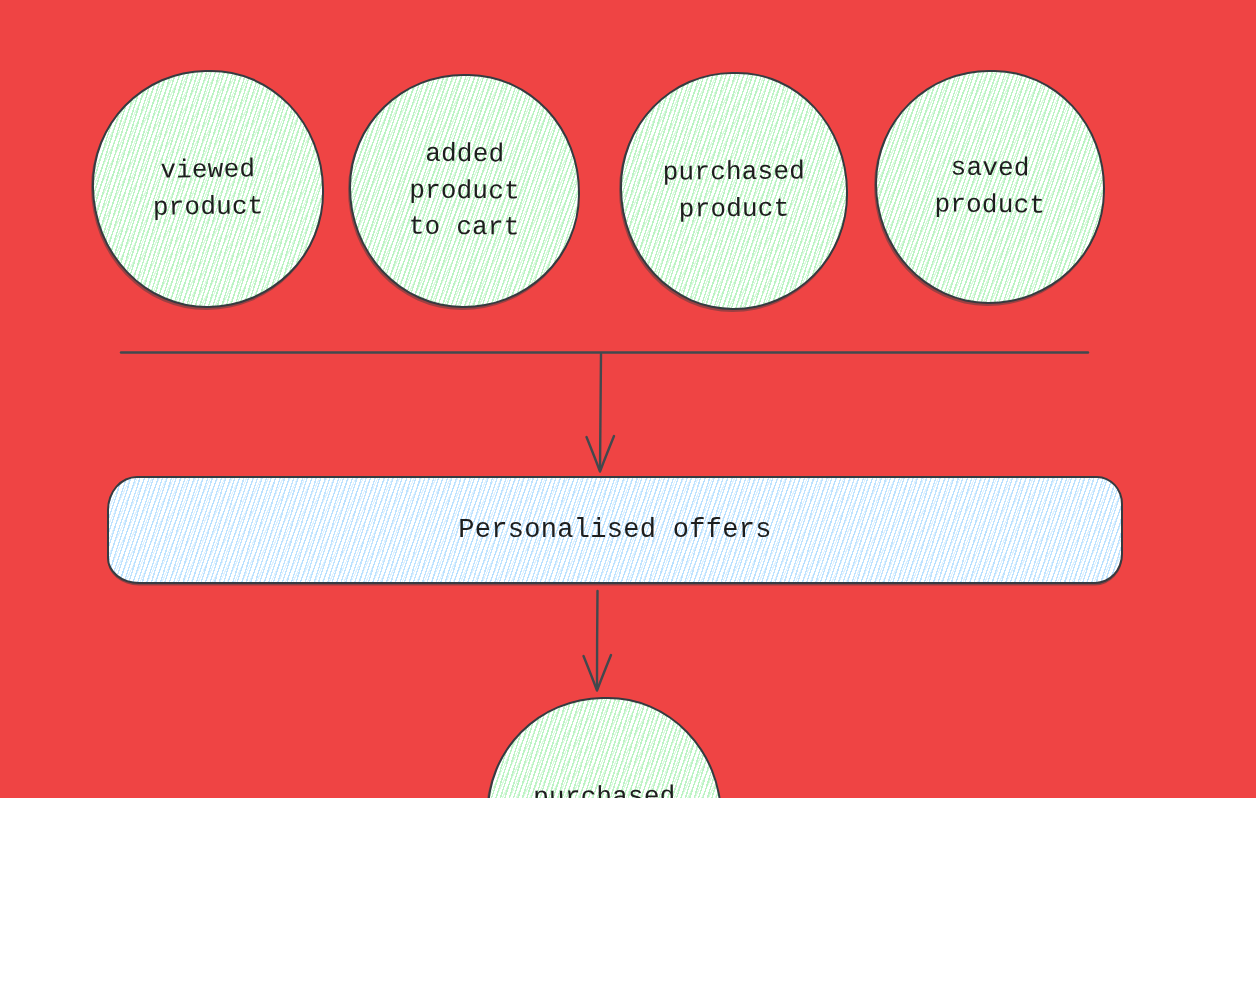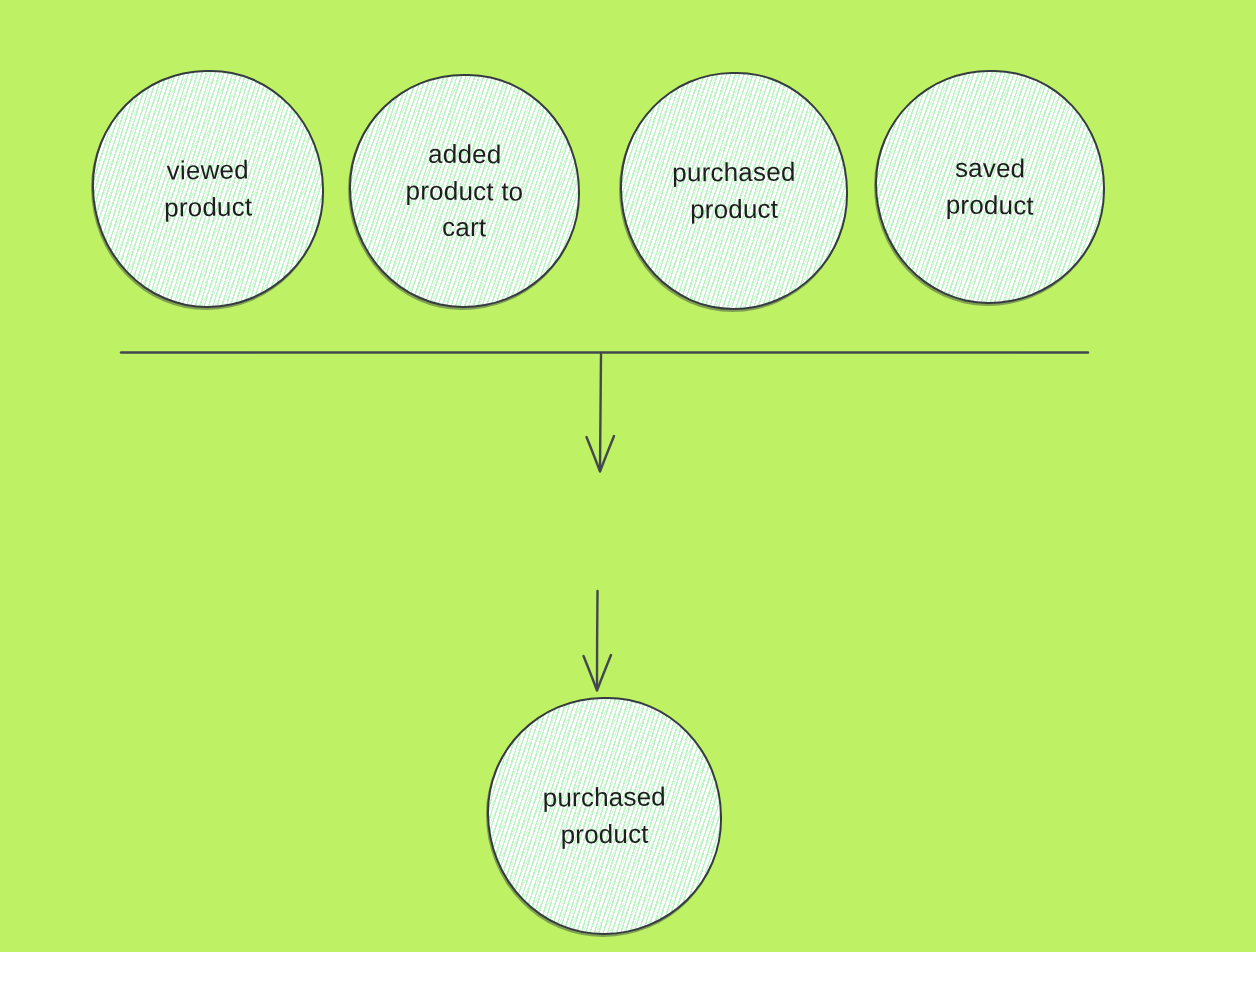--- a/index.html
+++ b/index.html
@@ -3,24 +3,24 @@
 <meta charset="utf-8">
 <style>
   html, body {
     margin: 0;
     padding: 0;
     background: #ffffff;
   }
   .canvas {
     position: relative;
     width: 1256px;
-    height: 952px;
-    background: #bef264;
+    height: 798px;
+    background: #ef4444;
     overflow: hidden;
-    font-family: Liberation Sans, sans-serif;
+    font-family: Liberation Mono, monospace;
     color: #1e1e1e;
   }
 
   
   .node {
     position: absolute;
     display: flex;
     align-items: center;
     justify-content: center;
     text-align: center;
@@ -116,18 +116,21 @@
     <g>
       <path d="M601 354 Q 600.5 410 600 470"></path>
       <path d="M586.5 437 Q 595 458 600 471.5 Q 605.5 457 614 436"></path>
     </g>
     <g>
       <path d="M597.5 591 Q 597 640 597 689"></path>
       <path d="M583.5 656 Q 592 677 597 690.5 Q 602.5 676 611 655"></path>
     </g>
   </svg>
 
+  <div class="node process-box">
+    <div class="label">Personalised offers</div>
+  </div>
 
   <div class="node circle node-outcome">
     <div class="label">purchased product</div>
   </div>
 
 </div>
 
 </body></html>

